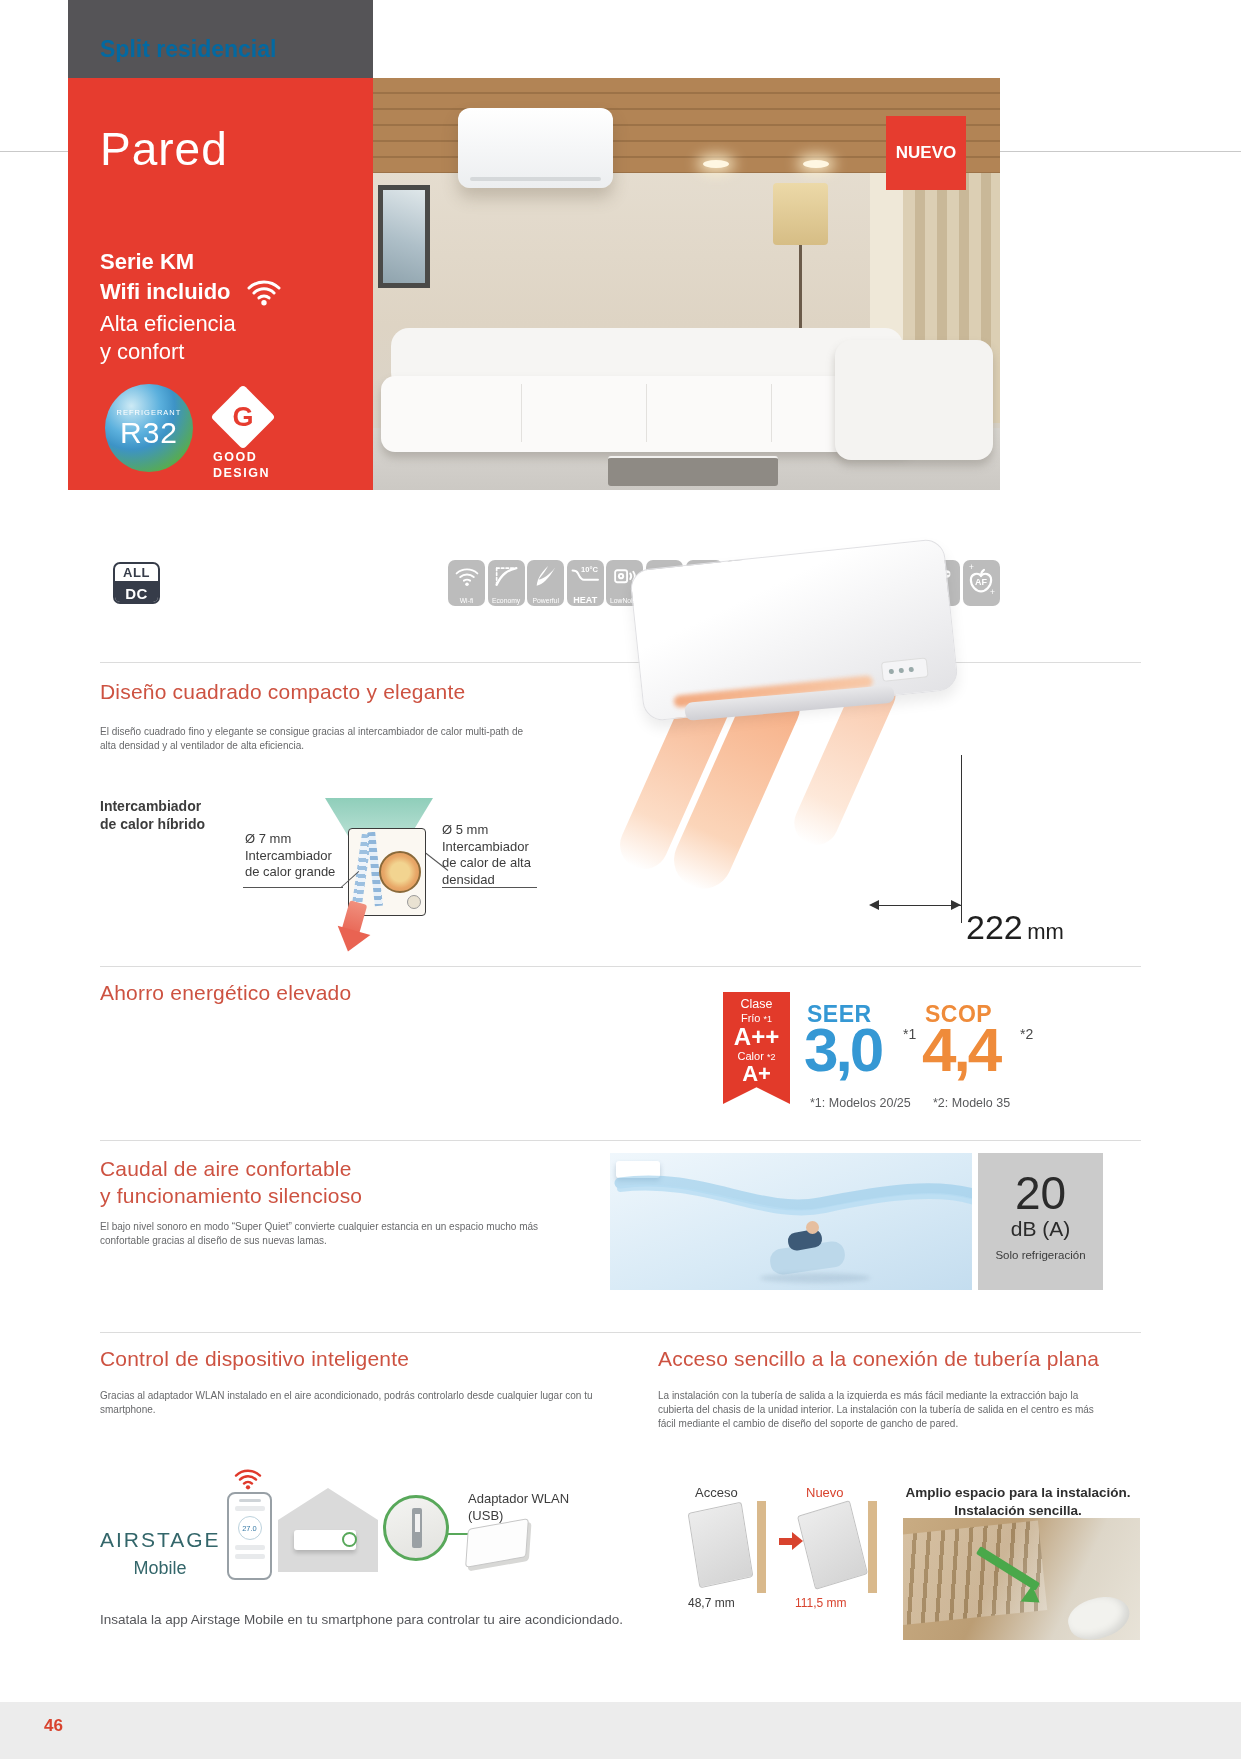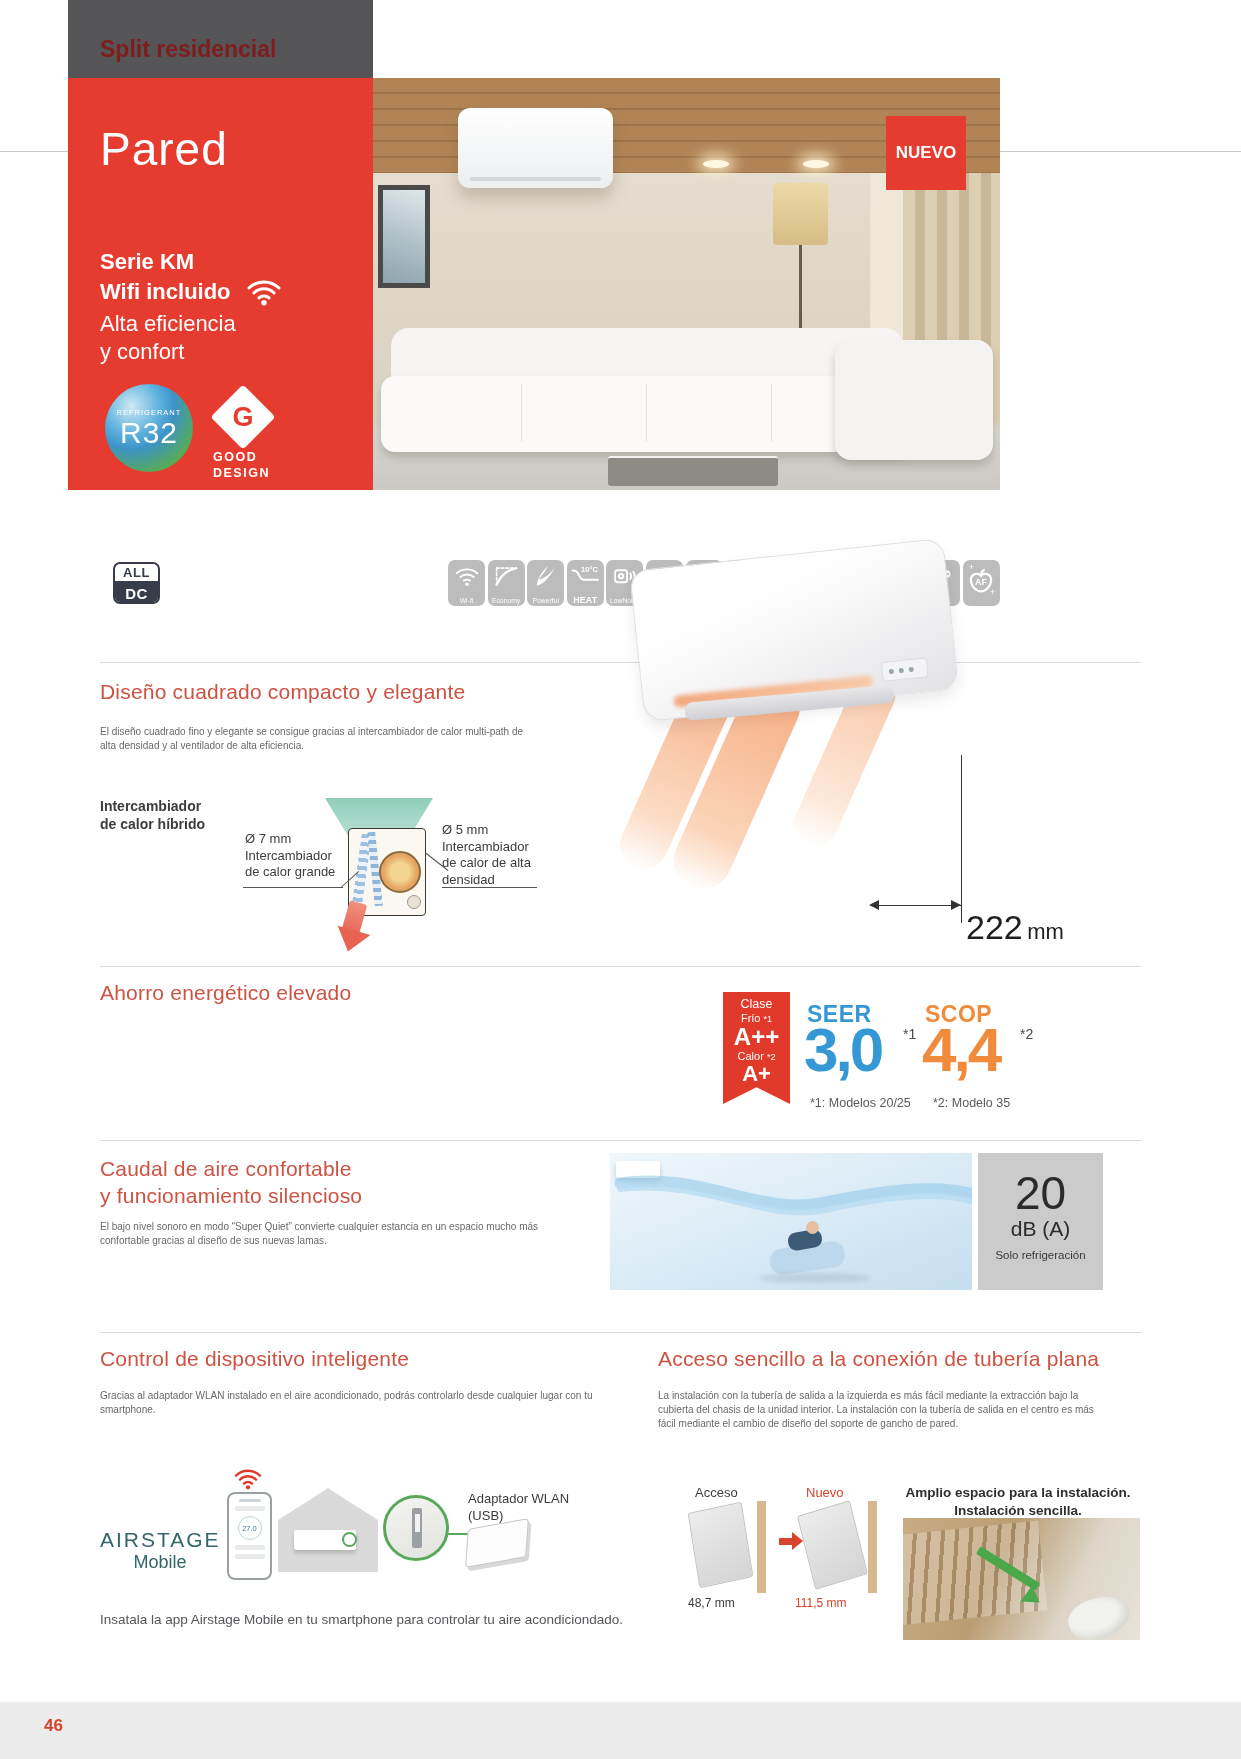--- a/index.html
+++ b/index.html
@@ -3,21 +3,21 @@
 <meta charset="utf-8">
 <style>
   * { margin:0; padding:0; box-sizing:border-box; }
   html,body { background:#ffffff; }
   body { font-family:"Liberation Sans", sans-serif; color:#333; }
   #page { position:relative; width:1241px; height:1759px; background:#fff; overflow:hidden; }
   .abs { position:absolute; }
 
   
   .cat-box { left:68px; top:0; width:305px; height:78px; background:#555457; }
-  .cat-label { left:100px; top:36px; color:#7f1d1d; font-size:23px; font-weight:bold; }
+  .cat-label { left:100px; top:36px; color:#0369a1; font-size:23px; font-weight:bold; }
   .red-panel { left:68px; top:78px; width:305px; height:412px; background:#e63c2f; }
   .product-title { left:32px; top:44px; color:#ffffff; font-size:46px; font-weight:300; letter-spacing:1px; position:absolute;}
   .series { position:absolute; left:32px; color:#fff; font-size:22px; line-height:1.3; }
   .nuevo { left:886px; top:116px; width:80px; height:74px; background:#e63c2f; color:#fff;
            font-size:17px; font-weight:bold; display:flex; align-items:center; justify-content:center; }
   .rule-top { top:151px; height:1px; background:#c9c9c9; }
 
   
   .hero { left:373px; top:78px; width:627px; height:412px; background:linear-gradient(180deg,#e9e2d6 0%,#ded4c4 60%,#d6d2cb 100%); overflow:hidden; }
 
@@ -386,21 +386,21 @@
     <div style="margin-top:8px;font-size:11.5px;color:#3c3c3c;">Solo refrigeración</div>
   </div>
 
   <div class="abs hr" style="top:1332px;"></div>
 
   <div class="abs sec-h" style="left:100px;top:1347px;">Control de dispositivo inteligente</div>
   <div class="abs body-txt" style="left:100px;top:1389px;width:545px;">Gracias al adaptador WLAN instalado en el aire acondicionado, podrás controlarlo desde cualquier lugar con tu smartphone.</div>
 
   <div class="abs" style="left:100px;top:1528px;width:120px;text-align:center;color:#33666a;">
     <div style="font-size:21px;letter-spacing:2px;">AIRSTAGE</div>
-    <div style="font-size:18px;">Mobile</div>
+    <div style="font-size:18px;margin-top:6px;">Mobile</div>
   </div>
   <span class="abs" style="left:233px;top:1466px;">
     <svg width="30" height="24" viewBox="0 0 24 20" fill="none" stroke="#e0392b" stroke-width="2" stroke-linecap="round">
       <path d="M2 8a14.5 14.5 0 0 1 20 0"></path>
         <path d="M5.3 11.3a9.5 9.5 0 0 1 13.4 0"></path>
       <path d="M8.6 14.6a5 5 0 0 1 6.8 0"></path>
         <circle cx="12" cy="17.8" r="1.8" fill="#e0392b" stroke="none"></circle>
     </svg>
   </span>
   <div class="abs" style="left:227px;top:1492px;width:45px;height:88px;background:#fff;border:2px solid #98a0a6;border-radius:8px;">

